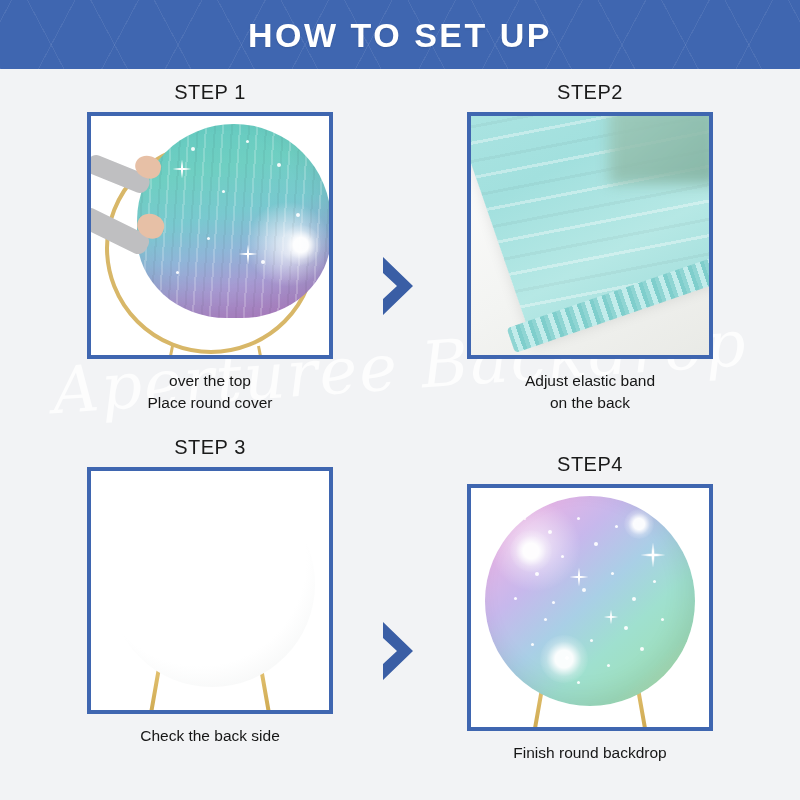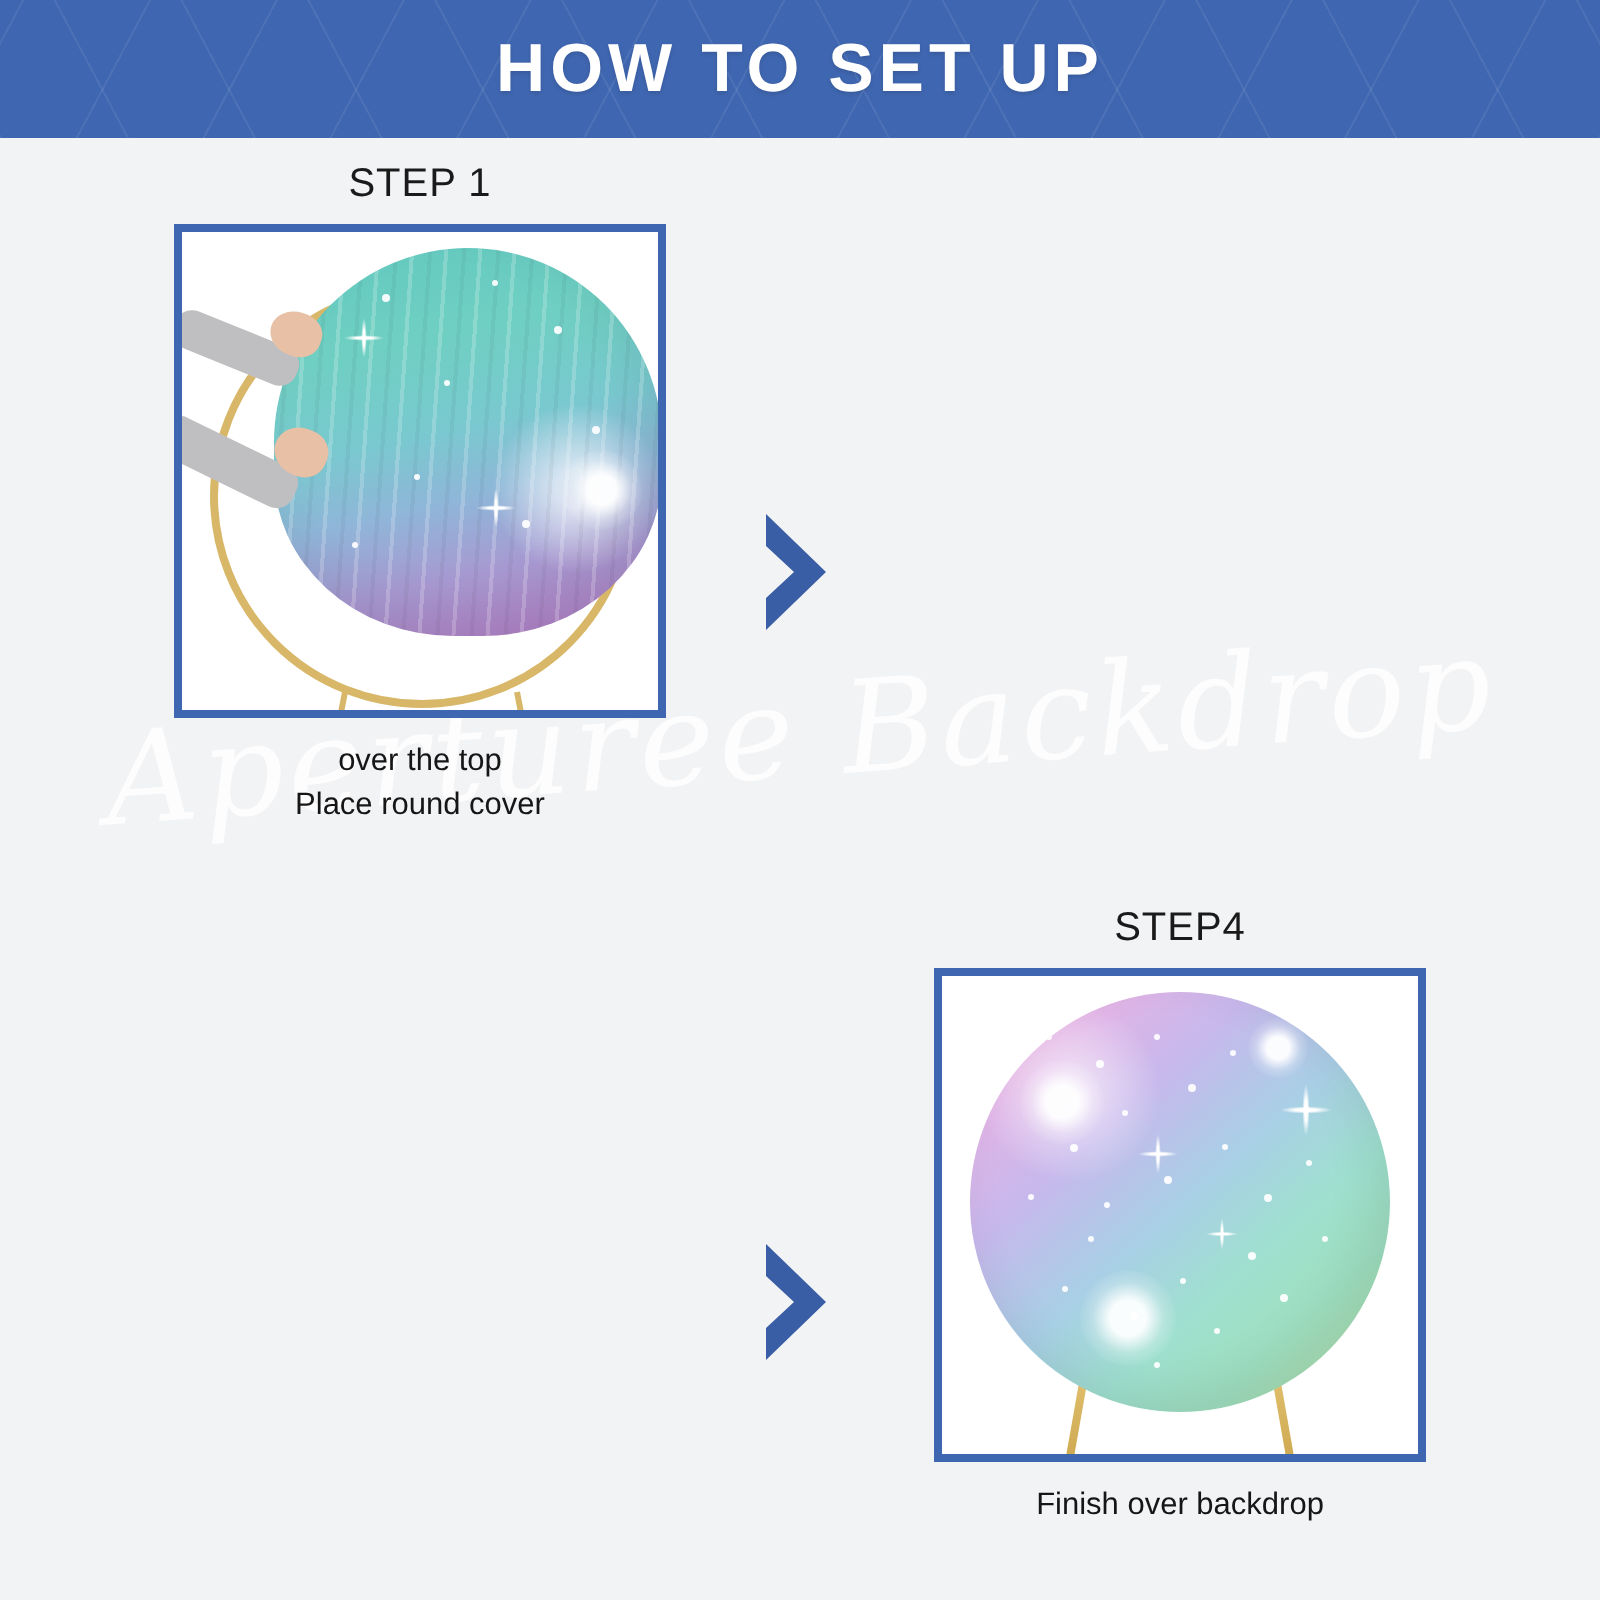--- a/index.html
+++ b/index.html
@@ -290,21 +290,53 @@
         <div class="hand hand-top"></div>
         <div class="hand hand-bot"></div>
       </div>
     </div>
     <div class="step-caption">
       <span>over the top</span>
       <span>Place round cover</span>
     </div>
   </div>
 
-
+  <div class="step step-2">
+    <div class="step-title">STEP2</div>
+    <div class="step-frame">
+      <div class="scene">
+        <div class="fabric-white"></div>
+        <div class="fabric-teal">
+          <div class="fabric-teal-sheen"></div>
+          <div class="elastic-edge"></div>
+        </div>
+        <div class="corner-blur"></div>
+      </div>
+    </div>
+    <div class="step-caption">
+      <span>Adjust elastic band</span>
+      <span>on the back</span>
+    </div>
+  </div>
+
+  <div class="step step-3">
+    <div class="step-title">STEP 3</div>
+    <div class="step-frame">
+      <div class="scene">
+        <div class="stand-leg stand-l"></div>
+        <div class="stand-leg stand-r"></div>
+        <div class="back-rim"></div>
+        <div class="back-disc"></div>
+      </div>
+    </div>
+    <div class="step-caption">
+      <span>Check the back side</span>
+      <span></span>
+    </div>
+  </div>
 
   <div class="step step-4">
     <div class="step-title">STEP4</div>
     <div class="step-frame">
       <div class="scene">
         <div class="stand-leg stand-l" style="left:70px;bottom:-16px;"></div>
         <div class="stand-leg stand-r" style="left:164px;bottom:-16px;"></div>
         <div class="final-disc">
           <div class="glow" style="left:12%;top:16%;width:42px;height:42px;"></div>
           <div class="glow" style="left:66%;top:6%;width:30px;height:30px;"></div>
@@ -331,21 +363,21 @@
           <div class="star" style="left:58%;top:80%;width:3px;height:3px;"></div>
           <div class="star" style="left:74%;top:72%;width:4px;height:4px;"></div>
           <div class="star" style="left:44%;top:88%;width:3px;height:3px;"></div>
           <div class="star" style="left:62%;top:14%;width:3px;height:3px;"></div>
           <div class="star" style="left:84%;top:58%;width:3px;height:3px;"></div>
           <div class="star" style="left:28%;top:58%;width:3px;height:3px;"></div>
         </div>
       </div>
     </div>
     <div class="step-caption">
-      <span>Finish over backdrop</span>
+      <span>Finish round backdrop</span>
       <span></span>
     </div>
   </div>
 
   <div class="chevron chevron-1">
     <svg viewBox="0 0 46 62" xmlns="http://www.w3.org/2000/svg">
       <path d="M8 2 L38 31 L8 60 L8 44 L22 31 L8 18 Z" fill="#3a5ea5"></path>
     </svg>
   </div>
   <div class="chevron chevron-2">

